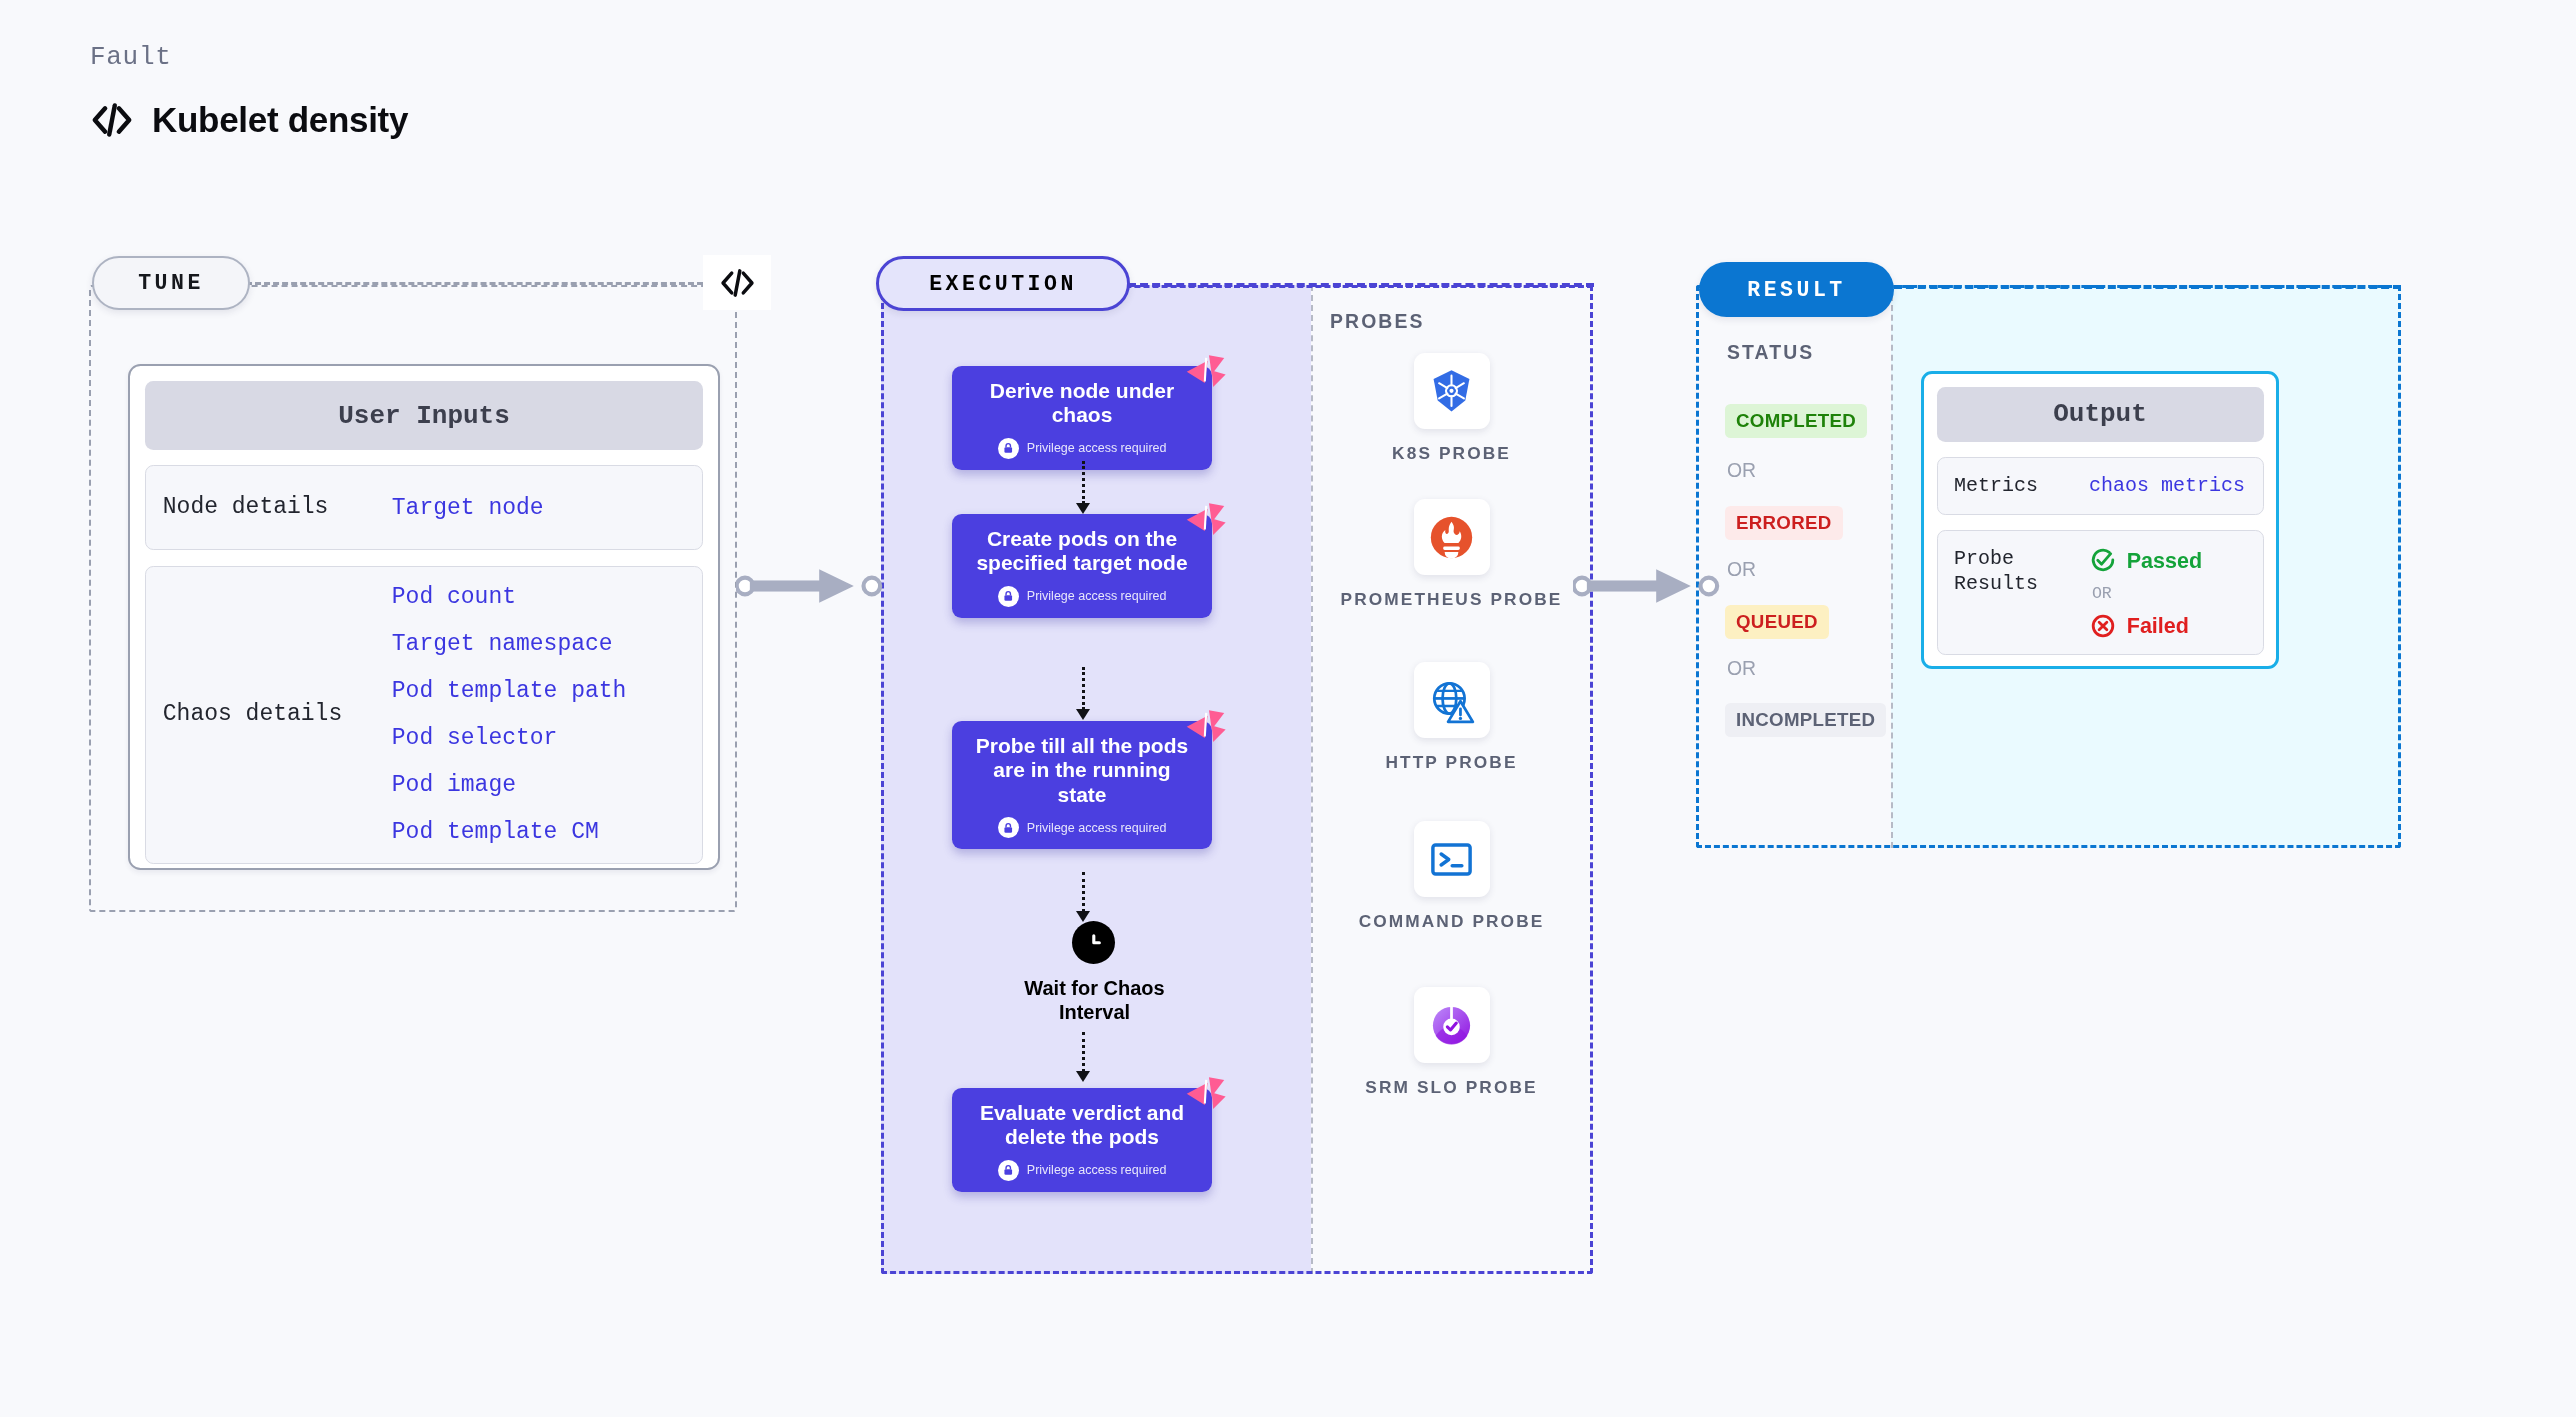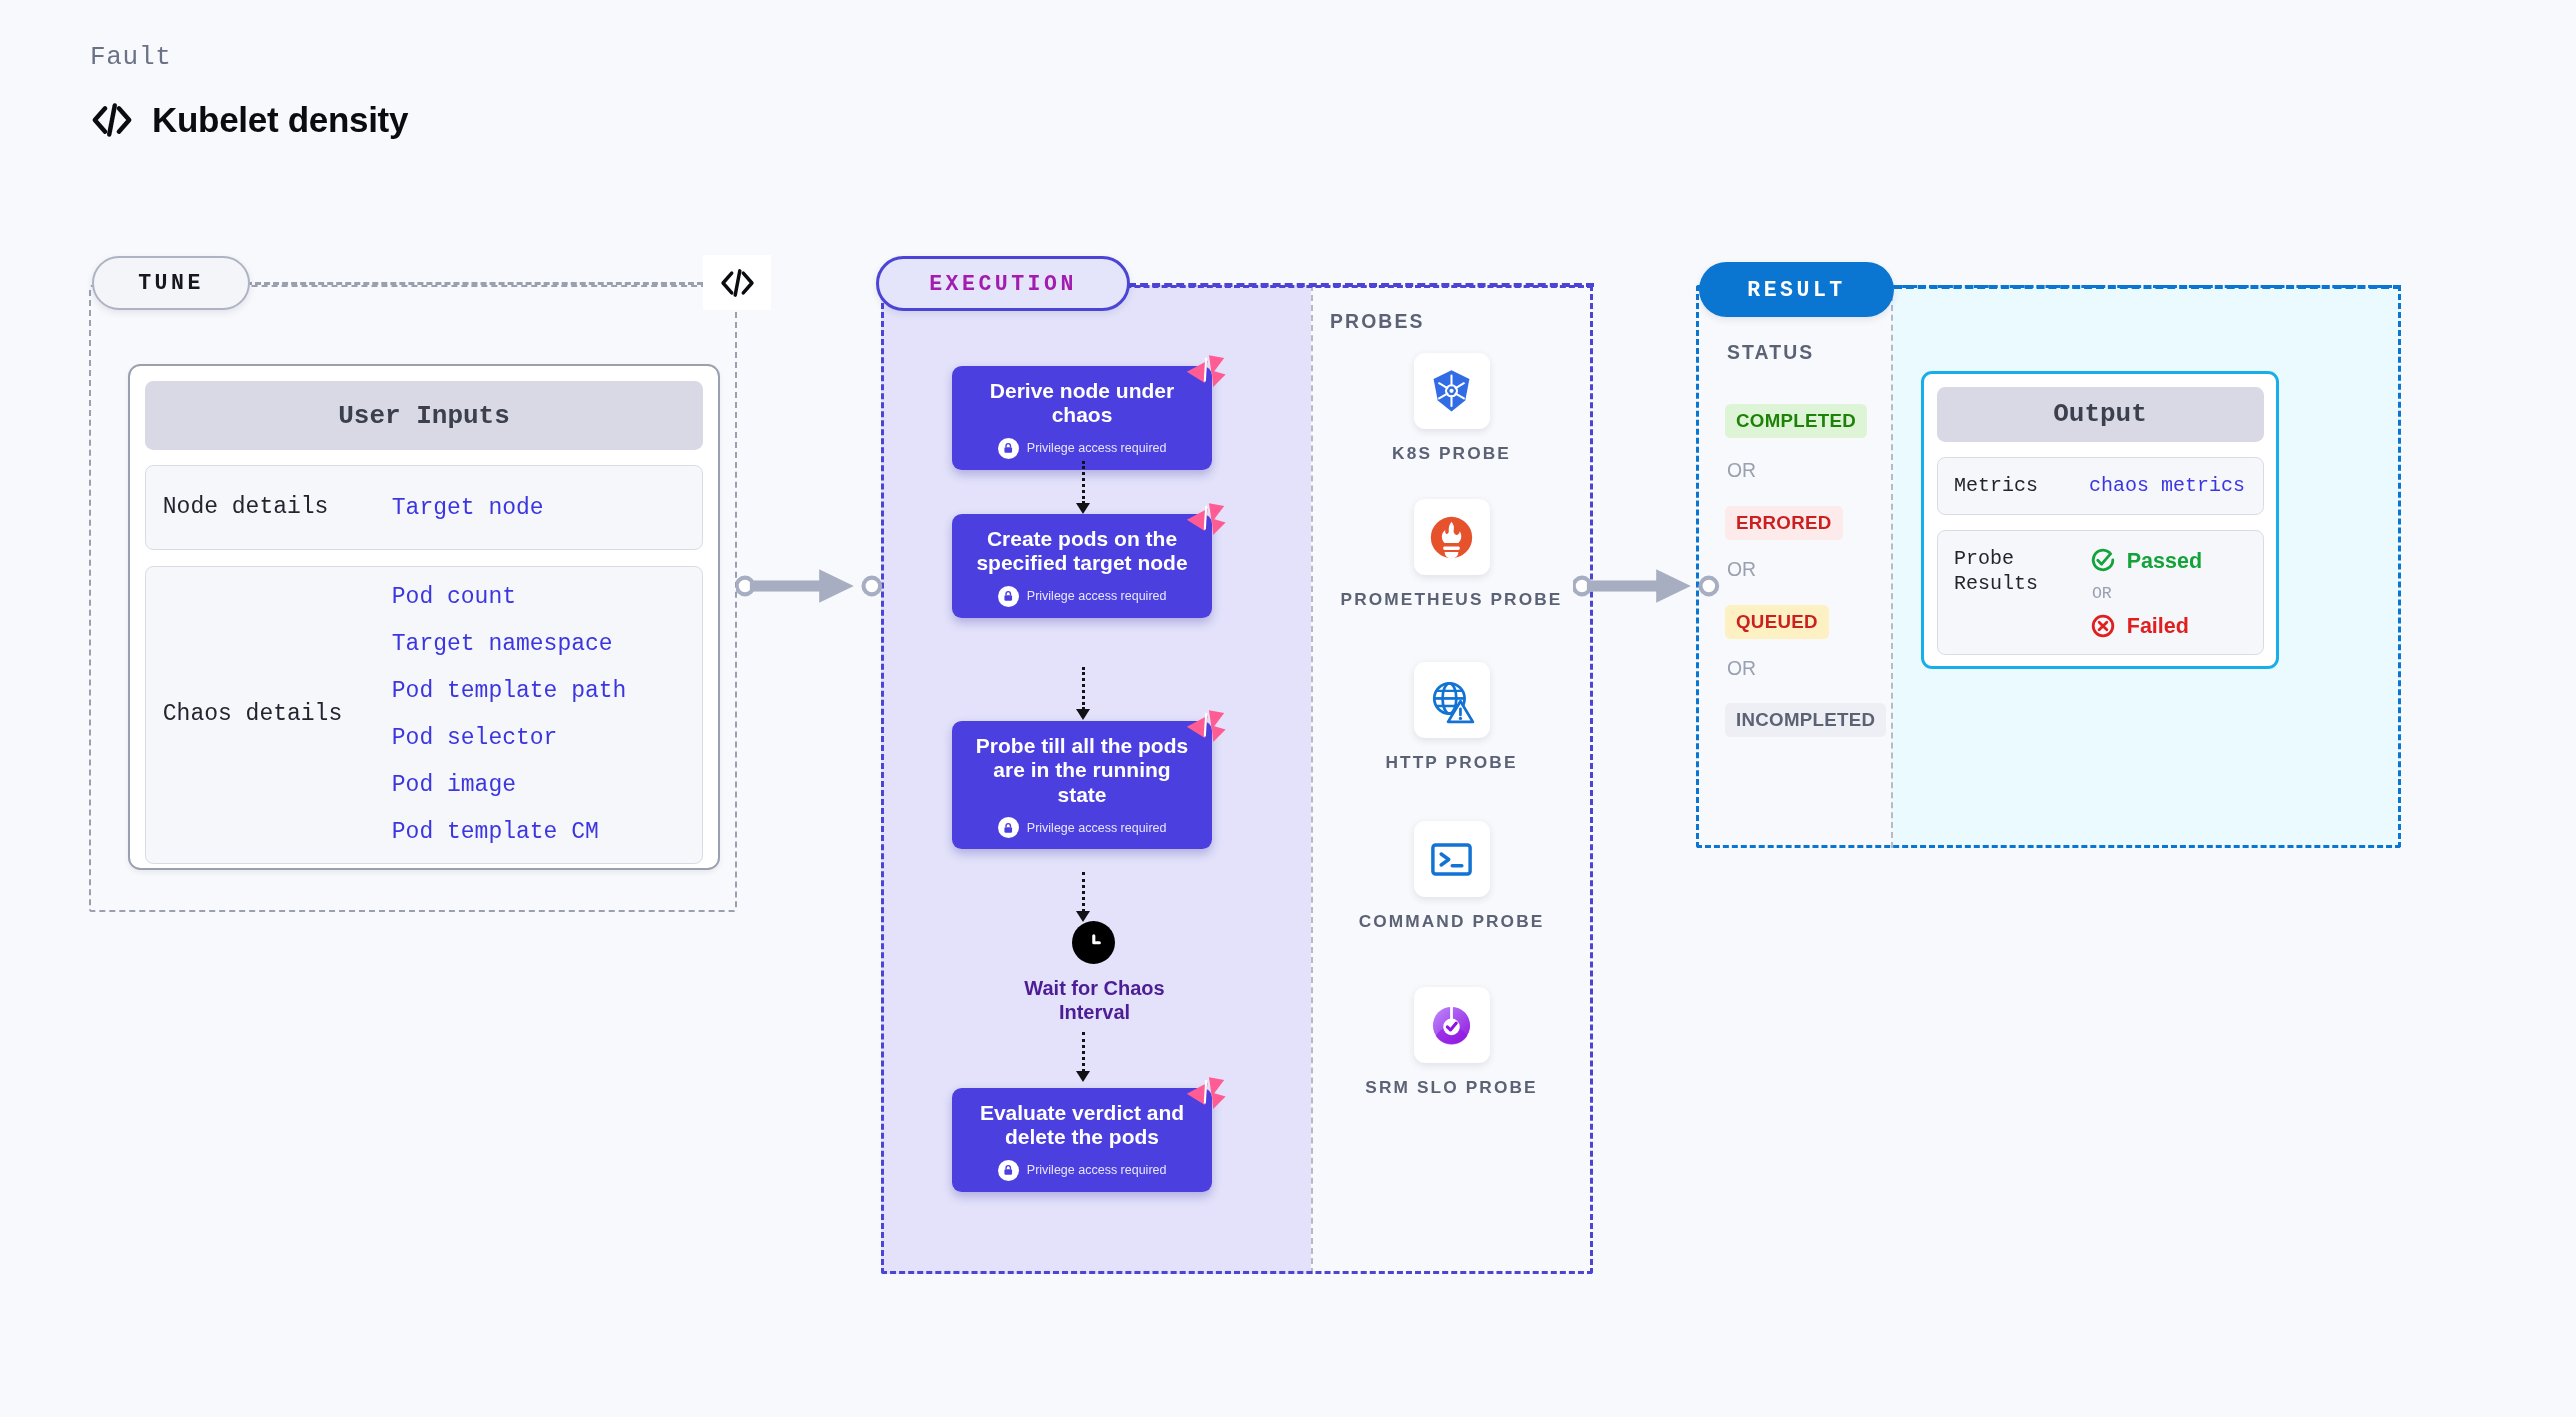--- a/index.html
+++ b/index.html
@@ -80,21 +80,21 @@
   #exec-outer {
     position: absolute; left: 881px; top: 285px; width: 712px; height: 989px;
     border: 3.5px dashed #4b44d4; border-radius: 2.8px;
   }
   #exec-bg {
     position: absolute; left: 881px; top: 285px; width: 430px; height: 989px;
     background: #e3e2fa;
   }
   #exec-pill {
     left: 876px; top: 256px; width: 254px; height: 55px;
-    background: #e4e4fb; border: 3.5px solid #4b44d4; color: #a21caf; font-size: 21.5px;
+    background: #e4e4fb; border: 3.5px solid #4b44d4; color: #000000; font-size: 21.5px;
   }
   #exec-dash-line {
     position: absolute; left: 1128px; top: 283px; width: 466px; height: 0;
     border-top: 4.2px dashed #4b44d4; z-index: 4;
   }
   #probes-panel {
     position: absolute; left: 1311px; top: 285px; width: 283px; height: 989px;
     border-left: 2.1px dashed #b6bac6; background: #f8f9fc;
   }
   #probes-title {
@@ -126,21 +126,21 @@
     border-top: 11px solid #111216;
   }
 
   #clock-icon {
     position: absolute; left: 1072px; top: 921px; width: 43px; height: 43px;
     border-radius: 50%; background: #000000;
     display: flex; align-items: center; justify-content: center;
   }
   #wait-label {
     position: absolute; left: 994px; top: 976px; width: 201px;
-    text-align: center; font-size: 20px; font-weight: 700; color: #4c1d95; line-height: 1.2;
+    text-align: center; font-size: 20px; font-weight: 700; color: #000000; line-height: 1.2;
   }
 
   .probe-item { position: absolute; width: 229px; display: flex; flex-direction: column; align-items: center; }
   .probe-tile {
     width: 76px; height: 76px; background: #ffffff; border-radius: 11px;
     box-shadow: 0 2.8px 7px rgba(40,40,80,.10);
     display: flex; align-items: center; justify-content: center;
   }
   .probe-name {
     margin-top: 12.5px; font-size: 17.3px; font-weight: 700; color: #5c6275;

